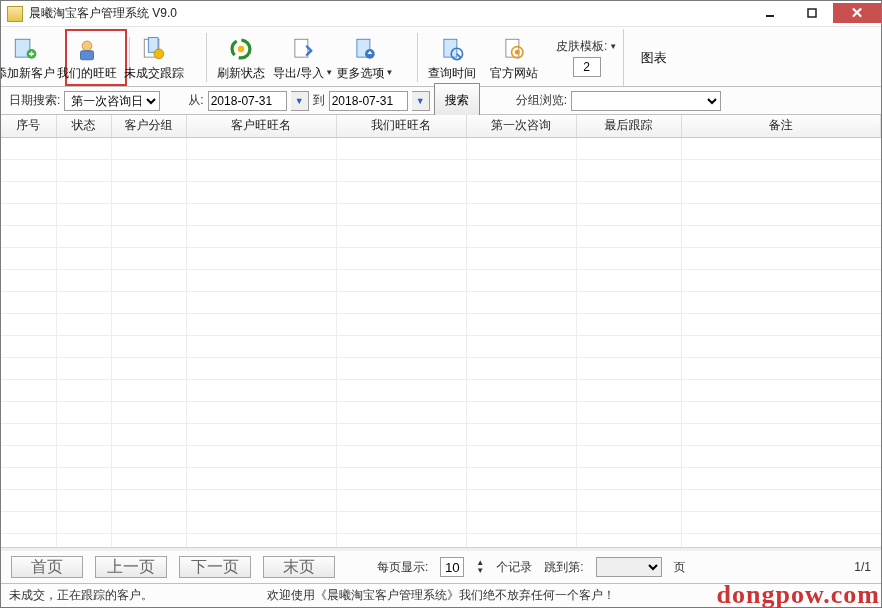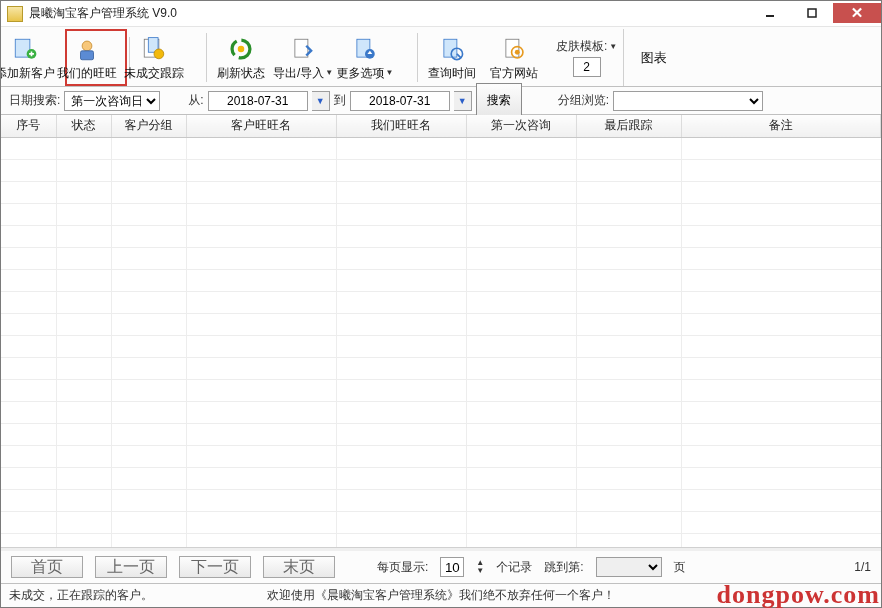--- a/index.html
+++ b/index.html
@@ -100,21 +100,21 @@
     padding: 0 8px;
     border-bottom:1px solid #c0c0c0;
     gap:4px;
     font-size:12px;
   }
   .searchrow label { white-space:nowrap;}
   .searchrow select, .searchrow input[type=text] {
     font-size:12px; height:20px; border:1px solid #9d9d9d; padding:0 2px;
     background:#fff;
   }
-  .date-input { width:100px;text-align:center; }
+  .date-input { width:79px; }
   .date-btn {
     width:18px; height:20px; border:1px solid #9d9d9d; border-left:none;
     background:#efefef; display:flex; align-items:center; justify-content:center;
     font-size:9px; color:#2b5fc9;
   }
   .searchrow .btn {
     height:36px; padding:0 10px; border:1px solid #8a8a8a;
     background:linear-gradient(#fdfdfd,#e7e7e7);
     cursor:pointer; font-size:12px;
   }

